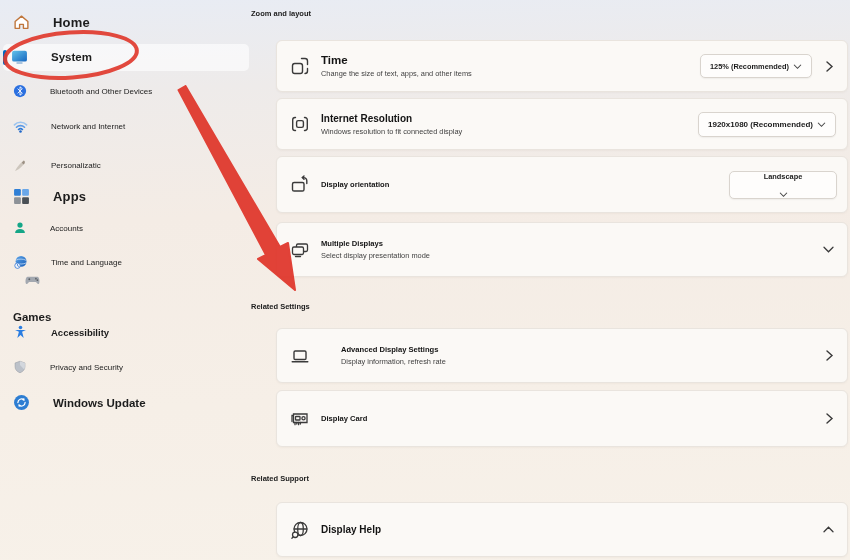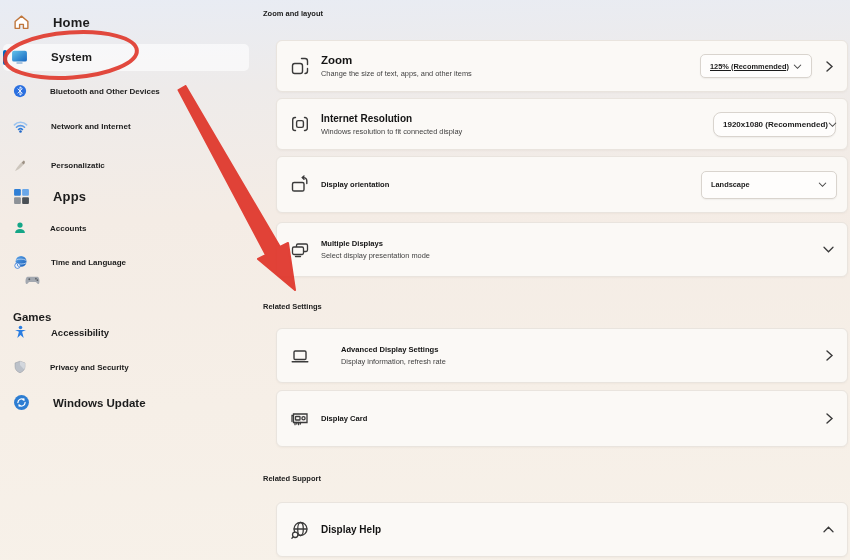--- a/index.html
+++ b/index.html
@@ -8,29 +8,29 @@
     font-family:"Liberation Sans",sans-serif;
     background:linear-gradient(178deg,#e8ecf4 0%,#eeebea 16%,#f4ece5 38%,#f6efe7 70%,#f7f1e9 100%);
     color:#1b1b1b;
   }
   
   .side-item{position:absolute;left:13px;display:flex;align-items:center;gap:23px;cursor:default;}
   .side-item .lbl{white-space:nowrap;color:#1c1c1c;}
   .sz-xl .lbl{font-size:13px;font-weight:700;letter-spacing:.2px;}
   .sz-l  .lbl{font-size:11.5px;font-weight:700;}
   .sz-m  .lbl{font-size:9.5px;font-weight:700;}
-  .sz-s  .lbl{font-size:8px;font-weight:700;}
+  .sz-s  .lbl{font-size:8px;font-weight:400;}
   .ico16{width:17px;height:17px;flex:0 0 17px;display:block;}
   .sel-row{
     position:absolute;left:3px;top:44px;width:246px;height:27px;
     background:rgba(255,255,255,.62);border-radius:5px;
   }
   .accent-pill{position:absolute;left:0px;top:6px;width:3.5px;height:15px;border-radius:2px;background:#0067c0;}
   
-  .sec-head{position:absolute;left:263px;font-size:7.5px;font-weight:700;color:#202020;white-space:nowrap;}
+  .sec-head{position:absolute;left:251px;font-size:7.5px;font-weight:700;color:#202020;white-space:nowrap;}
   .card{
     position:absolute;left:276px;width:572px;box-sizing:border-box;
     background:#fbf9f6;border:1px solid #e9e4de;border-radius:6px;
     box-shadow:0 1px 2px rgba(120,100,80,.05);
     display:flex;align-items:center;padding-left:12px;
   }
   .card .cico{width:22px;height:22px;flex:0 0 22px;}
   .card .ctext{margin-left:10px;display:flex;flex-direction:column;gap:3px;}
   .t-xl{font-size:11.5px;font-weight:700;color:#141414;}
   .t-l {font-size:10px;font-weight:700;color:#141414;}
@@ -182,24 +182,24 @@
 
     <div class="sec-head" style="top:9px;">Zoom and layout</div>
 
     <div class="card" style="top:40px;height:52px;">
       <svg class="cico" viewBox="0 0 22 22" fill="none" stroke="#3a3a3a" stroke-width="1.4" stroke-linecap="round">
         <rect x="3.5" y="8.5" width="10" height="10" rx="2.2"></rect>
         <path d="M12.5 3.5 H16 A2.5 2.5 0 0 1 18.5 6 V9.5"></path>
         <path d="M18.5 13.5 V16 A2.5 2.5 0 0 1 16 18.5"></path>
       </svg>
       <div class="ctext">
-        <span class="t-xl">Zoom</span>
+        <span class="t-xl">Time</span>
         <span class="sub">Change the size of text, apps, and other items</span>
       </div>
-      <div class="rightbox" style="margin-right:13px;gap:13px;text-decoration:underline;">
+      <div class="rightbox" style="margin-right:13px;gap:13px;">
         <div class="dd" style="width:112px;height:24px;">
           <span class="ddlbl">125% (Recommended)</span>
           <svg class="chev" width="9" height="7" viewBox="0 0 10 8">
             <polyline points="1,2 5,6 9,2" fill="none" stroke="#444" stroke-width="1.2"></polyline>
             </svg>
         </div>
         <svg class="chev" width="9" height="13" viewBox="0 0 9 13">
           <polyline points="2,2 7,6.5 2,11" fill="none" stroke="#3a3a3a" stroke-width="1.4" stroke-linecap="round"></polyline>
           </svg>
       </div>
@@ -209,40 +209,40 @@
       <svg class="cico" viewBox="0 0 22 22" fill="none" stroke="#3a3a3a" stroke-width="1.4" stroke-linecap="round">
         <path d="M6.5 4.5 H6 A2.3 2.3 0 0 0 3.7 6.8 V15.2 A2.3 2.3 0 0 0 6 17.5 H6.5"></path>
         <path d="M15.5 4.5 H16 A2.3 2.3 0 0 1 18.3 6.8 V15.2 A2.3 2.3 0 0 1 16 17.5 H15.5"></path>
         <rect x="7.6" y="7.6" width="6.8" height="6.8" rx="1.6"></rect>
       </svg>
       <div class="ctext">
         <span class="t-l">Internet Resolution</span>
         <span class="sub">Windows resolution to fit connected display</span>
       </div>
       <div class="rightbox" style="margin-right:11px;">
-        <div class="dd" style="width:123px;height:25px;border-radius:8px;">
+        <div class="dd" style="width:138px;height:25px;">
           <span class="ddlbl" style="font-size:8px;">1920x1080 (Recommended)</span>
           <svg class="chev" width="9" height="7" viewBox="0 0 10 8">
             <polyline points="1,2 5,6 9,2" fill="none" stroke="#444" stroke-width="1.2"></polyline>
             </svg>
         </div>
       </div>
     </div>
 
     <div class="card" style="top:156px;height:57px;">
       <svg class="cico" viewBox="0 0 22 22" fill="none" stroke="#3a3a3a" stroke-width="1.4" stroke-linecap="round">
         <rect x="3.5" y="8.5" width="11.5" height="8.5" rx="1.6"></rect>
         <path d="M17.8 9.5 V6.8 A3.2 3.2 0 0 0 14.6 3.6 H13.6"></path>
         <path d="M15 2 L13.3 3.6 L15 5.2" fill="none"></path>
       </svg>
       <div class="ctext">
         <span class="t-m">Display orientation</span>
       </div>
       <div class="rightbox" style="margin-right:10px;">
-        <div class="dd" style="width:136px;height:28px;">
+        <div class="dd" style="width:108px;height:28px;flex-direction:column;">
           <span class="ddlbl">Landscape</span>
           <svg class="chev" width="9" height="7" viewBox="0 0 10 8">
             <polyline points="1,2 5,6 9,2" fill="none" stroke="#444" stroke-width="1.2"></polyline>
             </svg>
         </div>
       </div>
     </div>
 
     <div class="card" style="top:222px;height:55px;">
       <svg class="cico" viewBox="0 0 22 22" fill="none" stroke="#3a3a3a" stroke-width="1.3" stroke-linecap="round">

